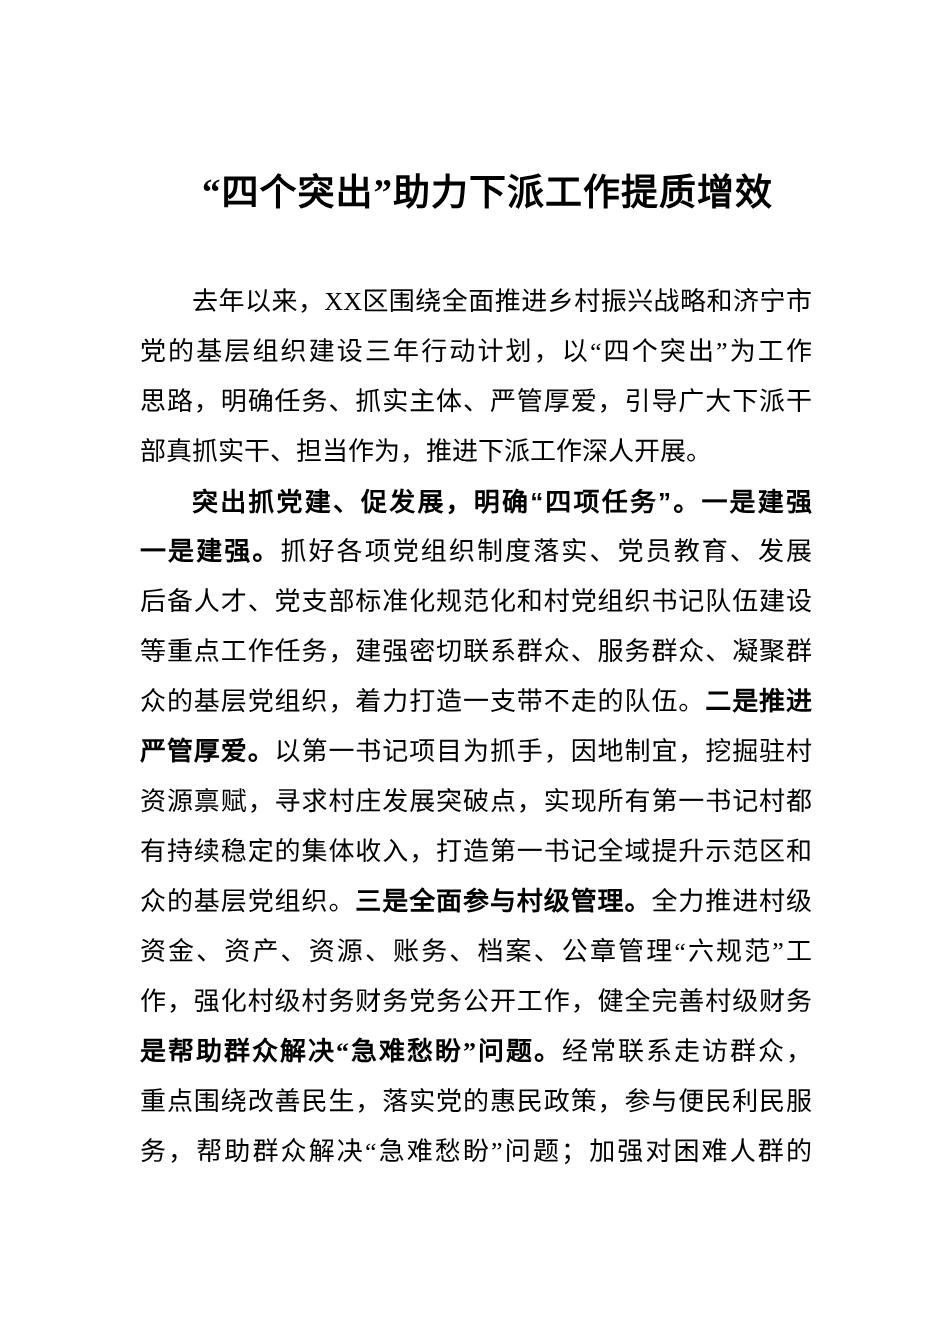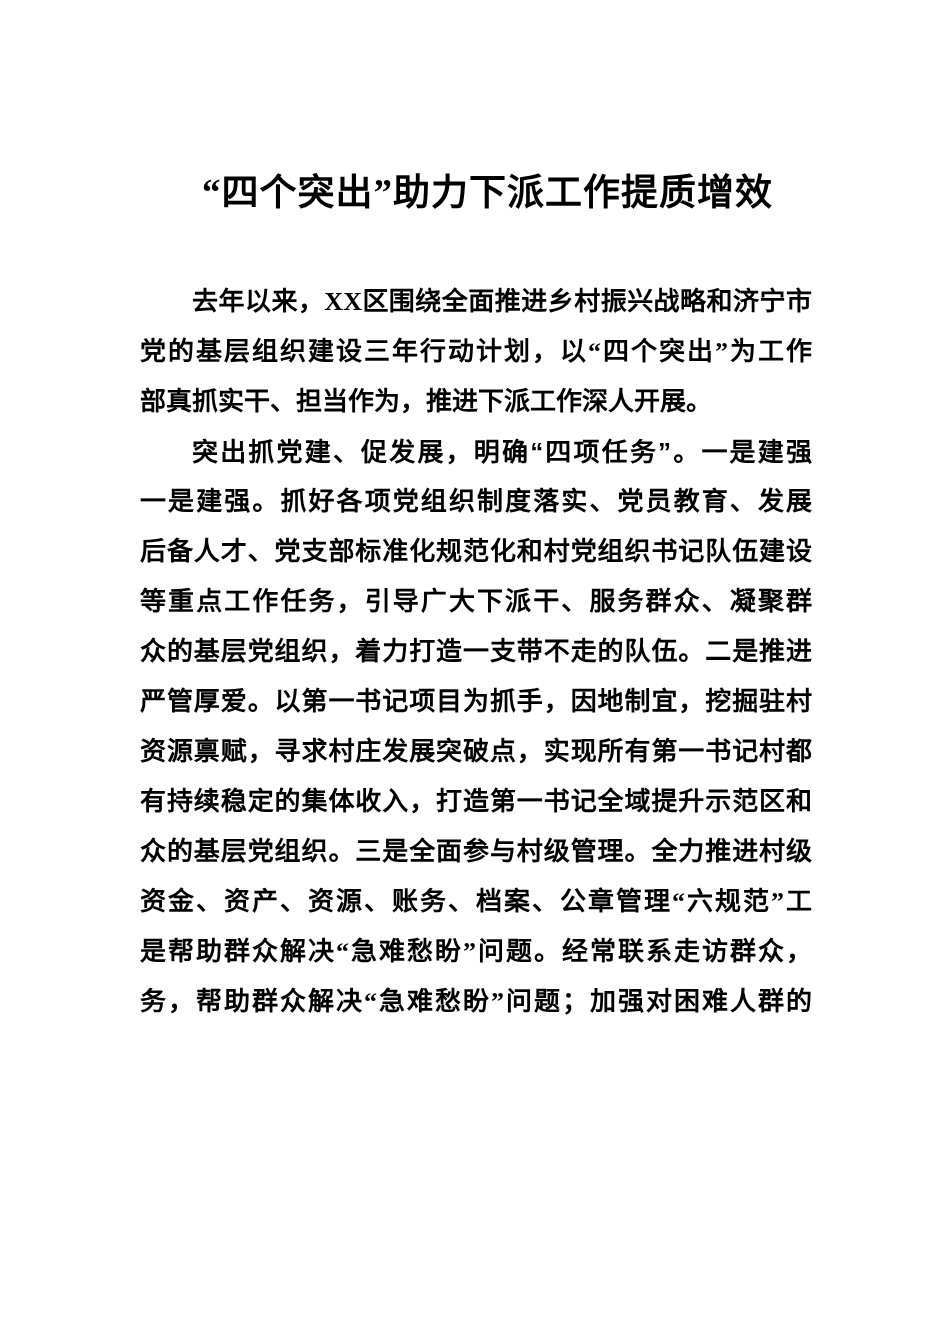--- a/index.html
+++ b/index.html
@@ -43,49 +43,52 @@
     text-align-last: justify;
     overflow: hidden;
   }
   .line.end {
     text-align-last: left;
   }
   .line.indent {
     text-indent: 52px; 
   }
   .seg-regular {
-    font-weight: bold;
+    font-weight: normal;
   }
   .seg-bold {
     font-weight: bold;
   }
   .seg-hei {
     font-weight: bold;
     font-family: "Liberation Sans", sans-serif;
   }
 </style>
 </head>
 <body>
 
 <div class="page">
   <h1 class="doc-title">“四个突出”助力下派工作提质增效</h1>
   <div class="doc-body">
       <div class="para">
         <div class="line fill indent"><span class="seg-regular">去年以来，XX区围绕全面推进乡村振兴战略和济宁市</span></div>
         <div class="line fill"><span class="seg-regular">党的基层组织建设三年行动计划，以“四个突出”为工作</span></div>
+        <div class="line fill"><span class="seg-regular">思路，明确任务、抓实主体、严管厚爱，引导广大下派干</span></div>
         <div class="line end"><span class="seg-regular">部真抓实干、担当作为，推进下派工作深人开展。</span></div>
       </div>
       <div class="para">
         <div class="line fill indent"><span class="seg-hei">突出抓党建、促发展，明确“四项任务”。</span><span class="seg-bold">一是建强</span></div>
         <div class="line fill"><span class="seg-bold">一是建强。</span><span class="seg-regular">抓好各项党组织制度落实、党员教育、发展</span></div>
         <div class="line fill"><span class="seg-regular">后备人才、党支部标准化规范化和村党组织书记队伍建设</span></div>
-        <div class="line fill"><span class="seg-regular">等重点工作任务，引导广大下派干、服务群众、凝聚群</span></div>
+        <div class="line fill"><span class="seg-regular">等重点工作任务，建强密切联系群众、服务群众、凝聚群</span></div>
         <div class="line fill"><span class="seg-regular">众的基层党组织，着力打造一支带不走的队伍。</span><span class="seg-bold">二是推进</span></div>
         <div class="line fill"><span class="seg-bold">严管厚爱。</span><span class="seg-regular">以第一书记项目为抓手，因地制宜，挖掘驻村</span></div>
         <div class="line fill"><span class="seg-regular">资源禀赋，寻求村庄发展突破点，实现所有第一书记村都</span></div>
         <div class="line fill"><span class="seg-regular">有持续稳定的集体收入，打造第一书记全域提升示范区和</span></div>
         <div class="line fill"><span class="seg-regular">众的基层党组织。</span><span class="seg-bold">三是全面参与村级管理。</span><span class="seg-regular">全力推进村级</span></div>
         <div class="line fill"><span class="seg-regular">资金、资产、资源、账务、档案、公章管理“六规范”工</span></div>
+        <div class="line fill"><span class="seg-regular">作，强化村级村务财务党务公开工作，健全完善村级财务</span></div>
         <div class="line fill"><span class="seg-bold">是帮助群众解决“急难愁盼”问题。</span><span class="seg-regular">经常联系走访群众，</span></div>
+        <div class="line fill"><span class="seg-regular">重点围绕改善民生，落实党的惠民政策，参与便民利民服</span></div>
         <div class="line fill"><span class="seg-regular">务，帮助群众解决“急难愁盼”问题；加强对困难人群的</span></div>
       </div>
     </div>
 </div>
 
 </body></html>

